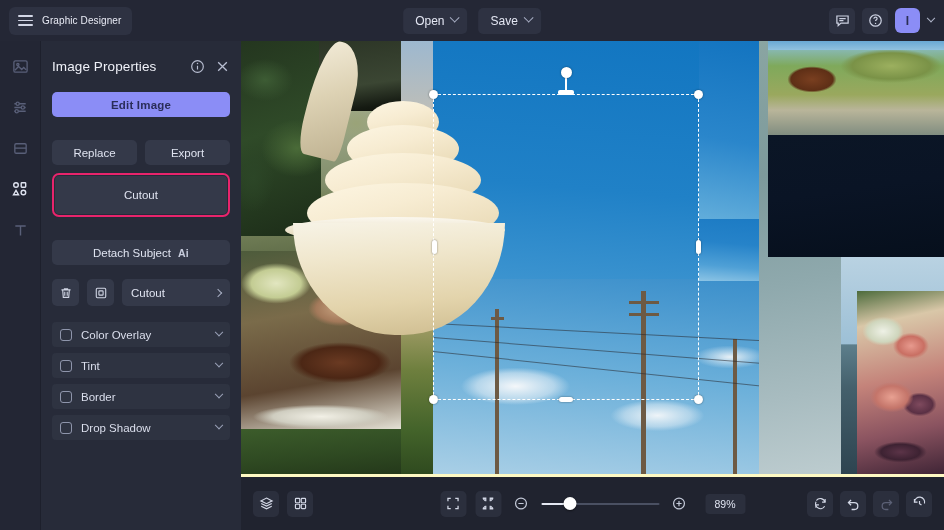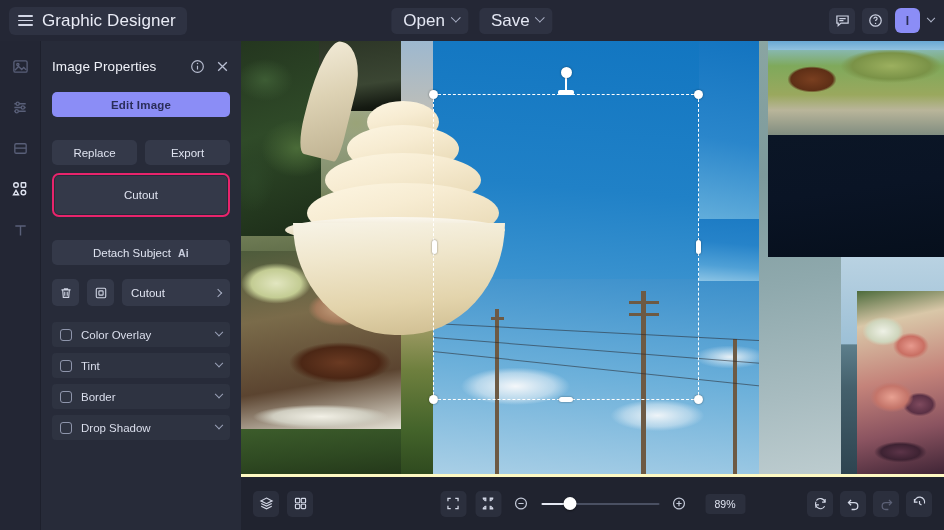--- a/index.html
+++ b/index.html
@@ -18,32 +18,32 @@
     position: absolute; top: 0; left: 0; width: 944px; height: 41px;
     background: #242735;
     display: flex; align-items: center;
     z-index: 40;
   }
   .brand-chip {
     display: flex; align-items: center; gap: 9px;
     margin-left: 9px; height: 28px; padding: 0 11px 0 9px;
     background: #2e3242; border-radius: 6px; cursor: pointer;
   }
-  .brand-title { font-size: 17px; color: #e9ebf5; letter-spacing: .1px; }
+  .brand-title { font-size: 10px; color: #e9ebf5; letter-spacing: .1px; }
   .hamburger { width: 15px; height: 11px; display:flex; flex-direction:column; justify-content:space-between; }
   .hamburger i { display:block; height:1.6px; background:#d3d7e6; border-radius:2px; }
 
   .center-actions {
     position: absolute; left: 50%; transform: translateX(-50%);
     display: flex; gap: 11px; align-items: center;
   }
   .dd-btn {
     height: 26px; min-width: 56px; padding: 0 9px 0 12px;
     background: #2e3242; border: none; border-radius: 5px;
-    color: #e4e7f3; font-size: 17px; font-family: inherit;
+    color: #e4e7f3; font-size: 12px; font-family: inherit;
     display: flex; align-items: center; gap: 7px; cursor: pointer;
   }
   .chev-d {
     width: 7px; height: 7px; border-right: 1.5px solid #aab0c6;
     border-bottom: 1.5px solid #aab0c6; transform: rotate(45deg) translate(-2px,-2px);
   }
 
   .right-actions {
     position: absolute; right: 10px; display: flex; align-items: center; gap: 7px;
   }

